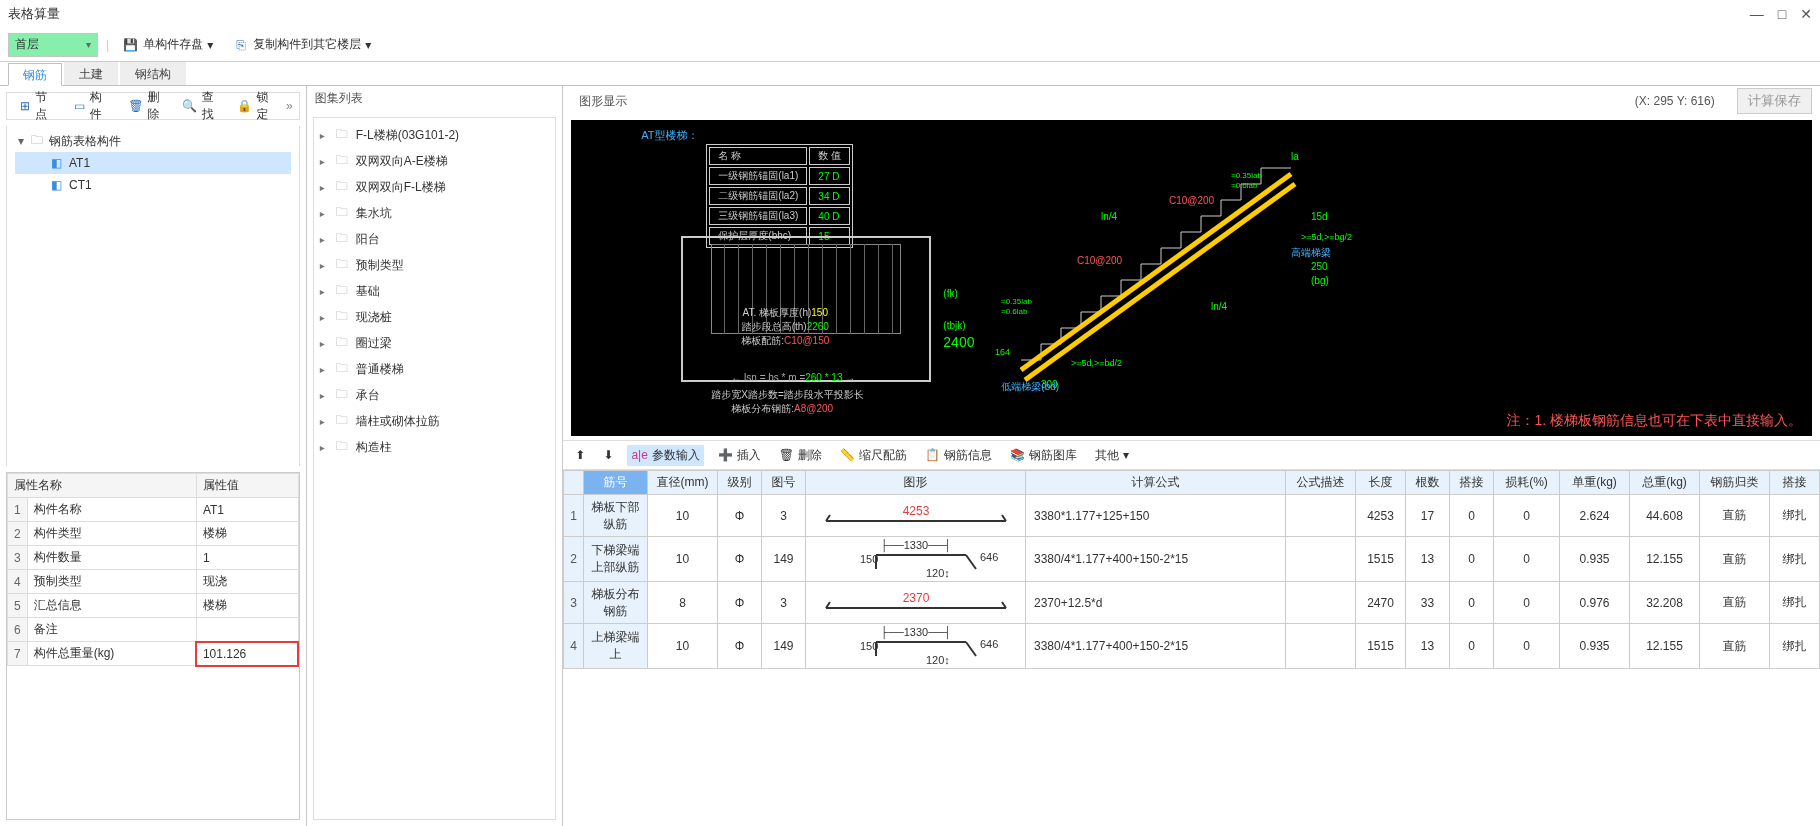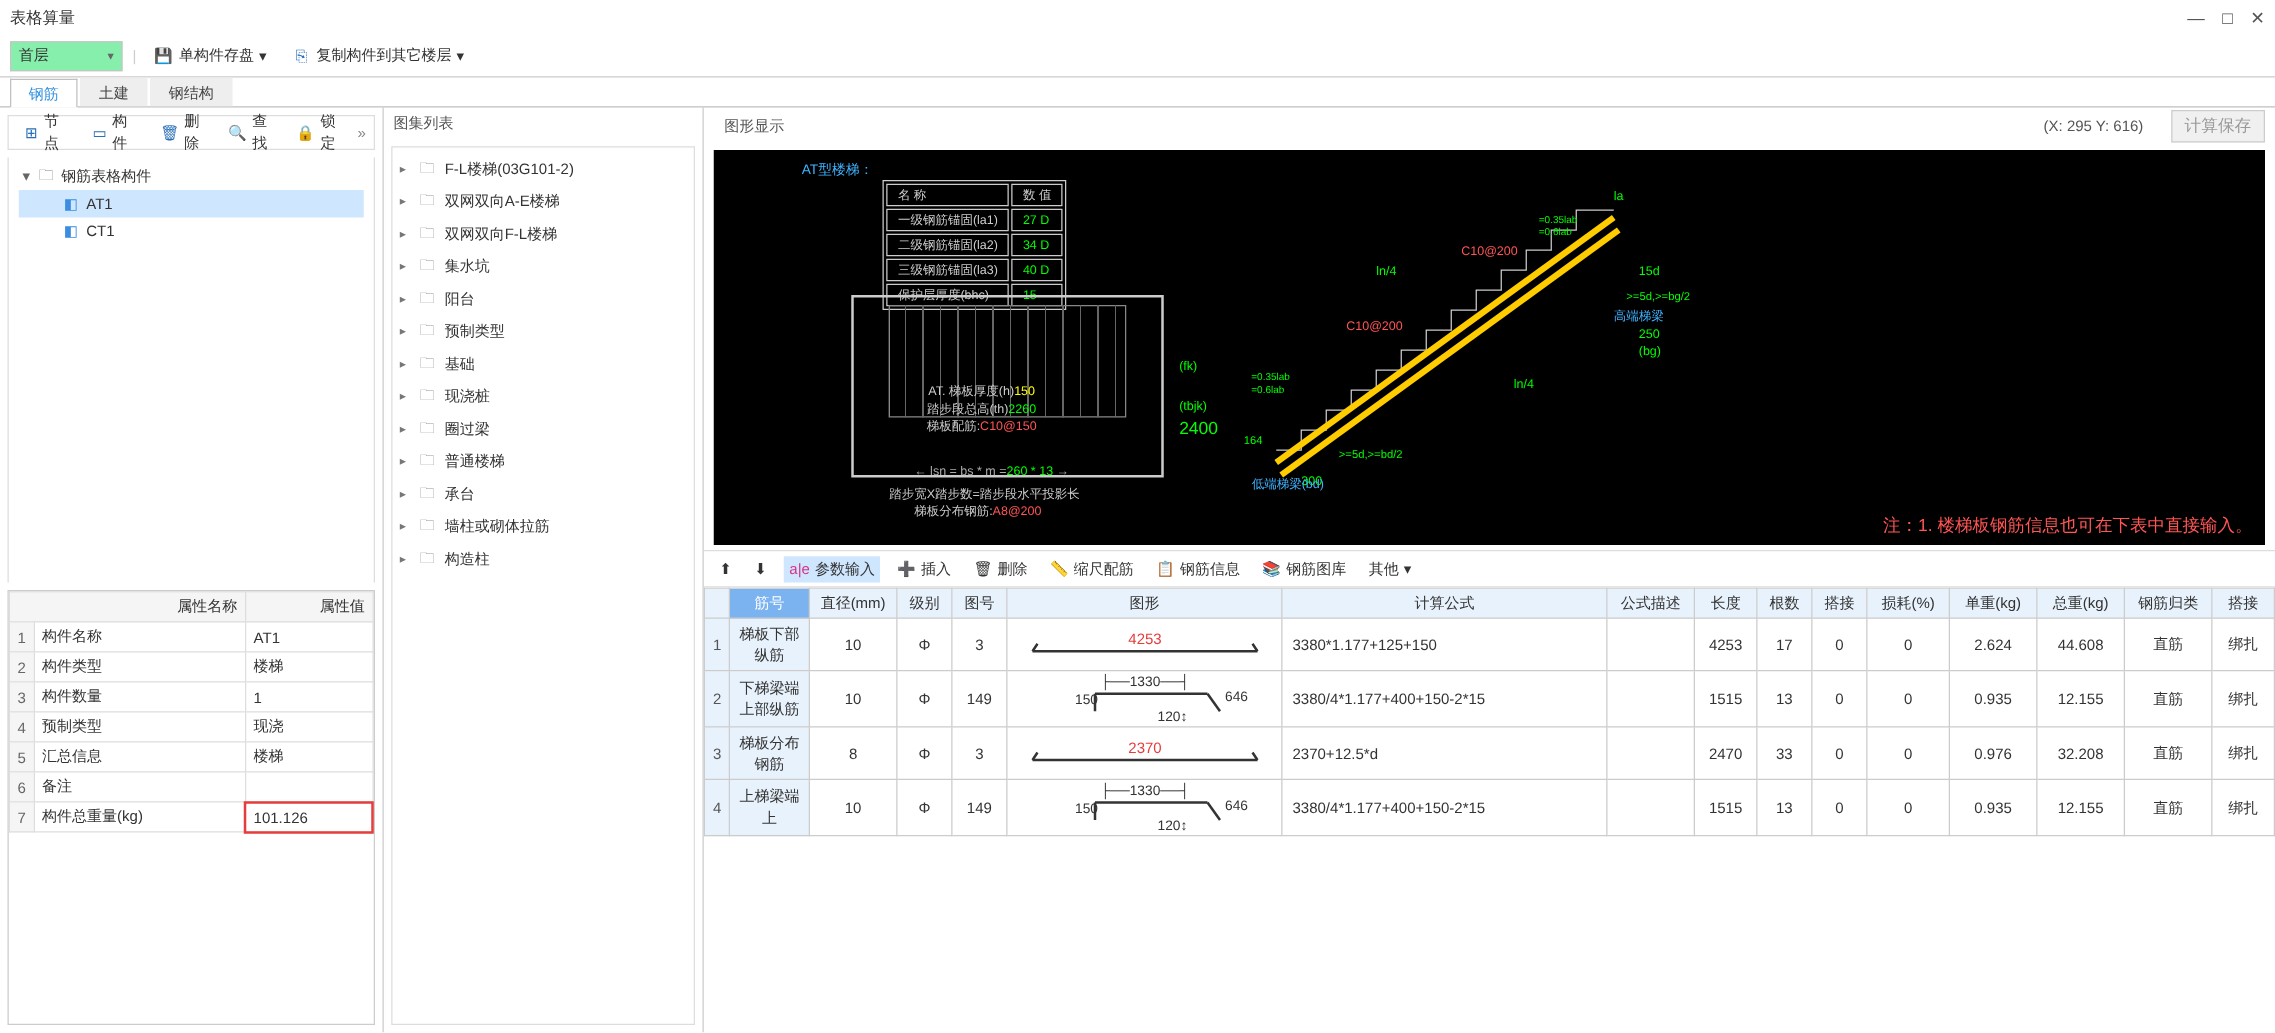--- a/index.html
+++ b/index.html
@@ -24,21 +24,21 @@
 .left-tools .tb-btn { font-size: 12px; }
 .tree { flex: 0 0 auto; height: 340px; padding: 4px 8px; border-left:1px solid #ddd; border-right:1px solid #ddd; margin:0 6px; overflow:auto;}
 .tree-row { display: flex; align-items: center; height: 22px; gap: 4px; cursor:pointer;}
 .tree-row .exp { width: 12px; text-align: center; color: #666; }
 .tree-row .fico { width: 14px; color: #888; }
 .tree-row.indent1 { padding-left: 36px; }
 .tree-row.sel { background: #cfe6ff; }
 .prop-table { margin: 6px; border: 1px solid #ccc; flex:1;}
 .prop-table table { width: 100%; border-collapse: collapse; }
 .prop-table th, .prop-table td { border: 1px solid #ddd; padding: 3px 6px; height: 22px; text-align: left;}
-.prop-table th { background: #f5f5f5; font-weight: normal; text-align: right;}
+.prop-table th { background: #f5f5f5; font-weight: normal; text-align: left;}
 .prop-table .rownum { width: 18px; text-align:center; color:#666; background:#f5f5f5; border-right:1px solid #ddd;}
 .highlight-cell { outline: 2px solid #e53c3c; outline-offset: -1px; }
 .mid-list { padding: 4px 0; overflow:auto; border:1px solid #ddd; margin:6px; flex:1;}
 .mid-row { display: flex; align-items: center; height: 26px; padding: 0 6px; gap: 6px; cursor:pointer;}
 .mid-row .exp { width: 10px; color: #777; font-size:10px;}
 .mid-row .fico { width: 14px; color: #999; }
 .right-top { height: 354px; display:flex; flex-direction:column;}
 .right-top-head { display:flex; align-items:center; padding:2px 8px;}
 .right-top-head .sp { margin-left:auto; display:flex; align-items:center; gap:22px;}
 .coords { color:#555; }

